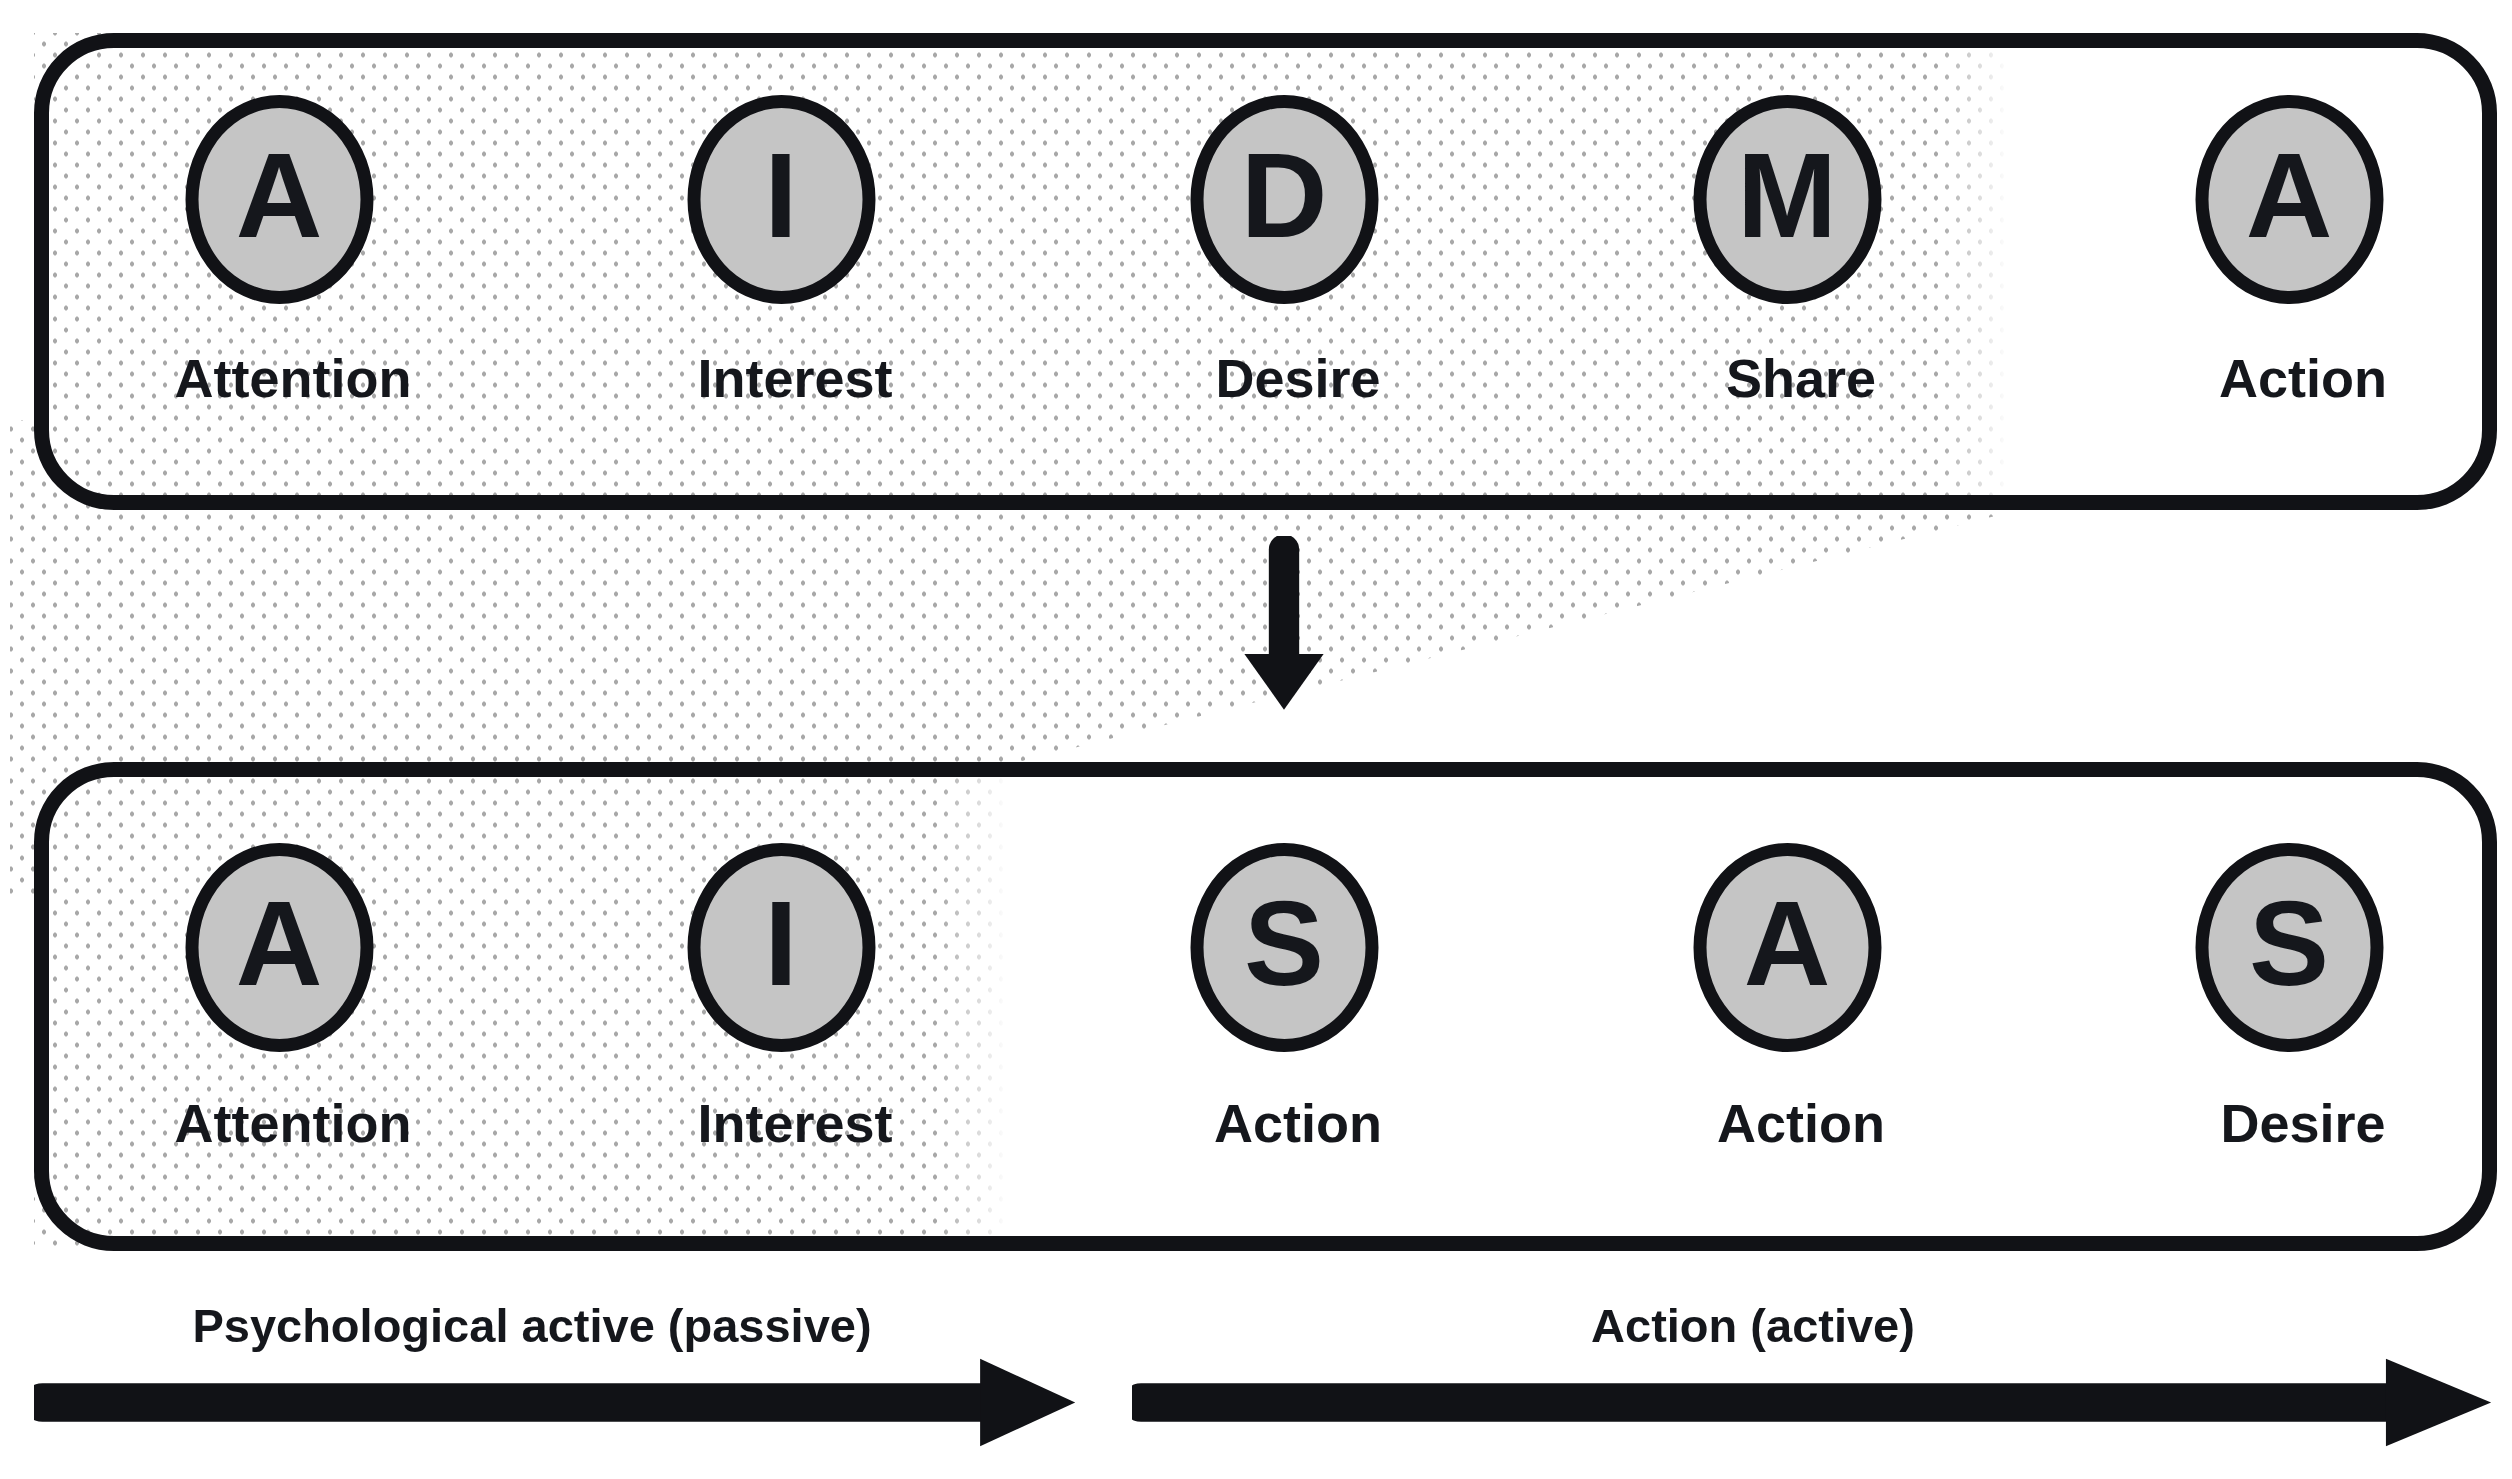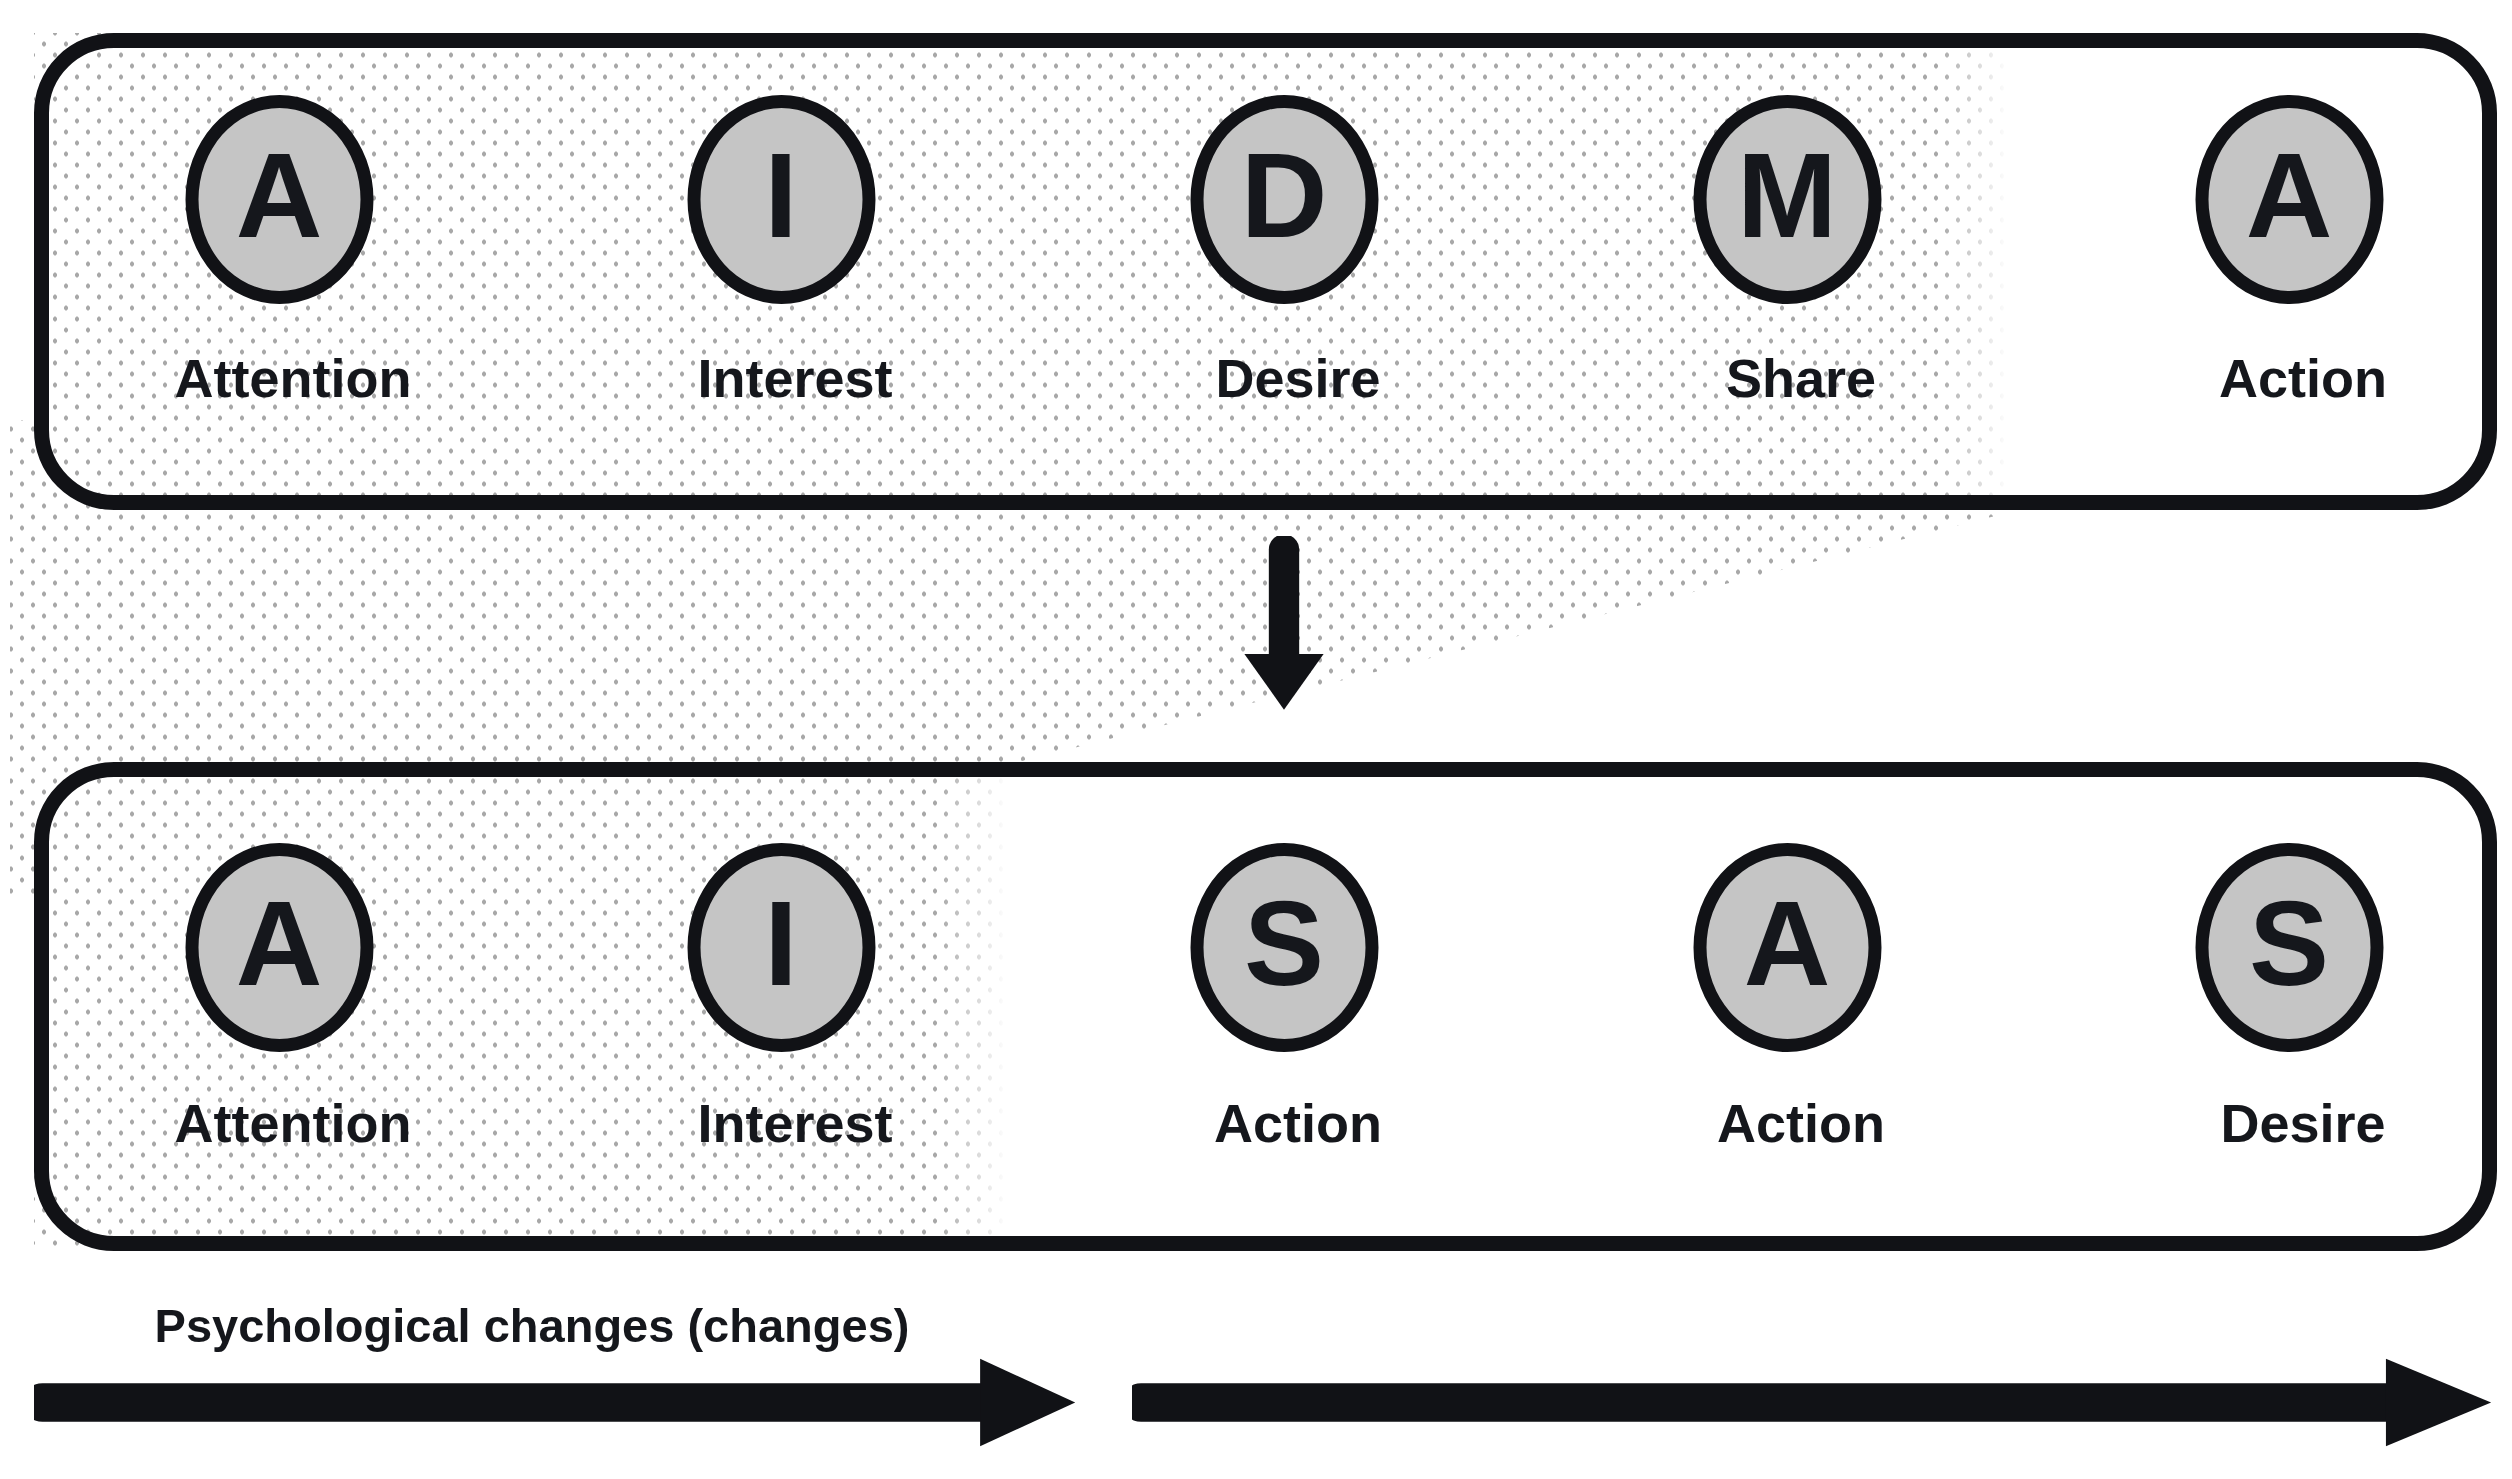--- a/index.html
+++ b/index.html
@@ -194,21 +194,22 @@
       <span class="stage-letter">S</span>
     </div>
     <div class="stage-label">Desire</div>
   </div>
 
   <svg id="down-arrow" class="arrow-svg" viewBox="0 0 130 210">
     <line x1="65" y1="16" x2="65" y2="150" stroke="#111216" stroke-width="36" stroke-linecap="round"></line>
     <polygon points="18,140 112,140 65,206" fill="#111216"></polygon>
   </svg>
 
-  <div class="caption caption-passive">Psychological changes (changes)</div>
+  <div class="caption caption-passive">Psychological active (passive)</div>
+  <div class="caption caption-active">Action (active)</div>
 
   <svg id="arrow-passive" class="arrow-svg" viewBox="0 0 1235 120">
     <line x1="8" y1="60" x2="1140" y2="60" stroke="#111216" stroke-width="46" stroke-linecap="round"></line>
     <polygon points="1122,8 1235,60 1122,112" fill="#111216"></polygon>
   </svg>
   <svg id="arrow-active" class="arrow-svg" viewBox="0 0 1615 120">
     <line x1="8" y1="60" x2="1505" y2="60" stroke="#111216" stroke-width="46" stroke-linecap="round"></line>
     <polygon points="1487,8 1612,60 1487,112" fill="#111216"></polygon>
   </svg>
 

